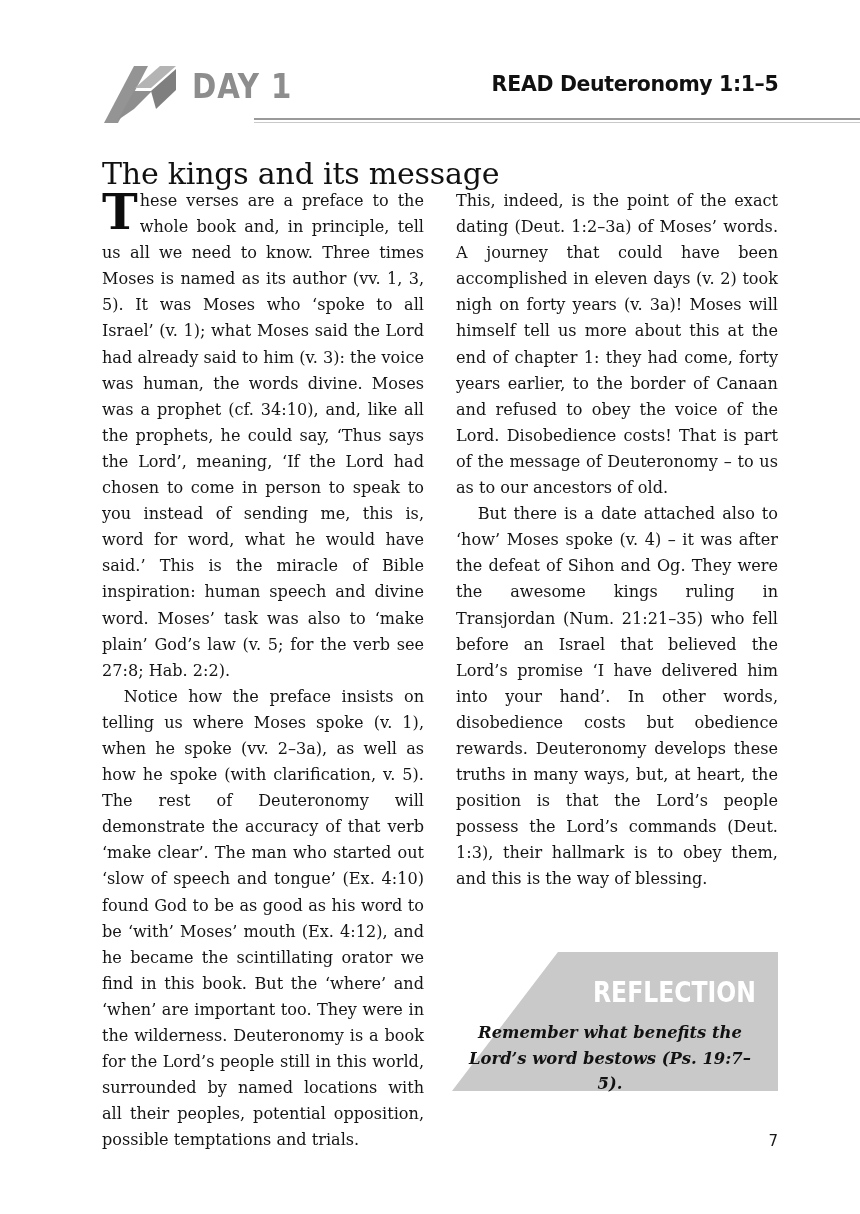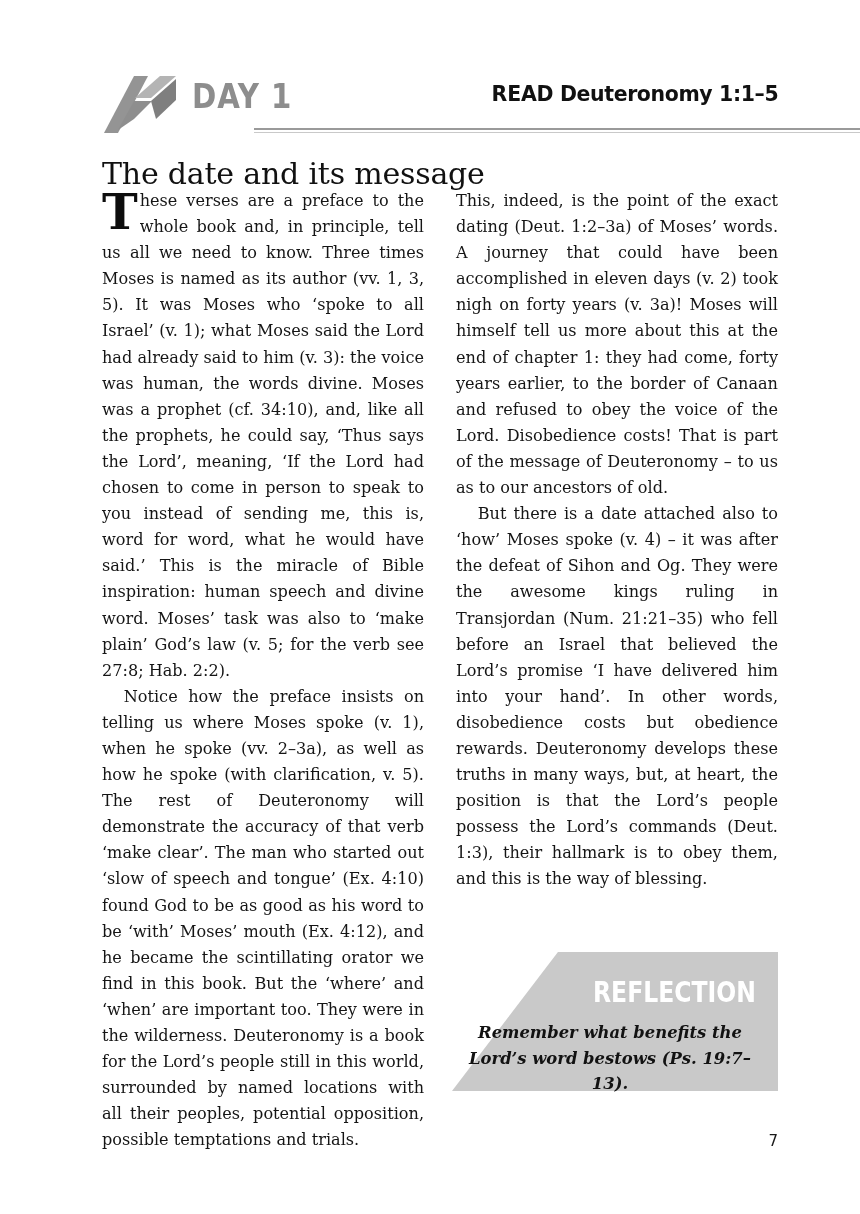--- a/index.html
+++ b/index.html
@@ -19,21 +19,21 @@
   .page {
     position: absolute;
     inset: 0;
     background: #ffffff;
   }
 
   
   .header {
     position: absolute;
     left: 104px;
-    top: 72px;
+    top: 62px;
     width: 674px;
     height: 62px;
     text-align: center;
   }
   .header-logo {
     position: absolute;
     left: 0px;
     top: 2px;
     width: 78px;
     height: 62px;
@@ -213,33 +213,33 @@
 
     <div class="read-block">
       <span class="read-word">READ</span>
       <span class="read-ref">Deuteronomy 1:1–5</span>
     </div>
 
     <div class="header-rule"></div>
     <div class="header-rule-2"></div>
   </div>
 
-  <h1 class="article-title">The date and its message</h1>
+  <h1 class="article-title">The kings and its message</h1>
 
   <div class="col col-left">
     <p class="first"><span class="dropcap">T</span><span>hese verses are a preface to the whole book and, in principle, tell us all we need to know. Three times Moses is named as its author (vv. 1, 3, 5). It was Moses who ‘spoke to all Israel’ (v. 1); what Moses said the Lord had already said to him (v. 3): the voice was human, the words divine. Moses was a prophet (cf. 34:10), and, like all the prophets, he could say, ‘Thus says the Lord’, meaning, ‘If the Lord had chosen to come in person to speak to you instead of sending me, this is, word for word, what he would have said.’ This is the miracle of Bible inspiration: human speech and divine word. Moses’ task was also to ‘make plain’ God’s law (v. 5; for the verb see 27:8; Hab. 2:2).</span></p>
     <p>Notice how the preface insists on telling us where Moses spoke (v. 1), when he spoke (vv. 2–3a), as well as how he spoke (with clarification, v. 5). The rest of Deuteronomy will demonstrate the accuracy of that verb ‘make clear’. The man who started out ‘slow of speech and tongue’ (Ex. 4:10) found God to be as good as his word to be ‘with’ Moses’ mouth (Ex. 4:12), and he became the scintillating orator we find in this book. But the ‘where’ and ‘when’ are important too. They were in the wilderness. Deuteronomy is a book for the Lord’s people still in this world, surrounded by named locations with all their peoples, potential opposition, possible temptations and trials.</p>
   </div>
 
   <div class="col col-right">
     <p class="first">This, indeed, is the point of the exact dating (Deut. 1:2–3a) of Moses’ words. A journey that could have been accomplished in eleven days (v. 2) took nigh on forty years (v. 3a)! Moses will himself tell us more about this at the end of chapter 1: they had come, forty years earlier, to the border of Canaan and refused to obey the voice of the Lord. Disobedience costs! That is part of the message of Deuteronomy – to us as to our ancestors of old.</p>
     <p>But there is a date attached also to ‘how’ Moses spoke (v. 4) – it was after the defeat of Sihon and Og. They were the awesome kings ruling in Transjordan (Num. 21:21–35) who fell before an Israel that believed the Lord’s promise ‘I have delivered him into your hand’. In other words, disobedience costs but obedience rewards. Deuteronomy develops these truths in many ways, but, at heart, the position is that the Lord’s people possess the Lord’s commands (Deut. 1:3), their hallmark is to obey them, and this is the way of blessing.</p>
   </div>
 
   <div class="reflection">
     <div class="reflection-shape"></div>
     <div class="reflection-heading">REFLECTION</div>
-    <div class="reflection-text">Remember what benefits the Lord’s word bestows (Ps. 19:7–13).</div>
+    <div class="reflection-text">Remember what benefits the Lord’s word bestows (Ps. 19:7–5).</div>
   </div>
 
   <div class="page-number">7</div>
 
 </div>
 
 </body></html>

